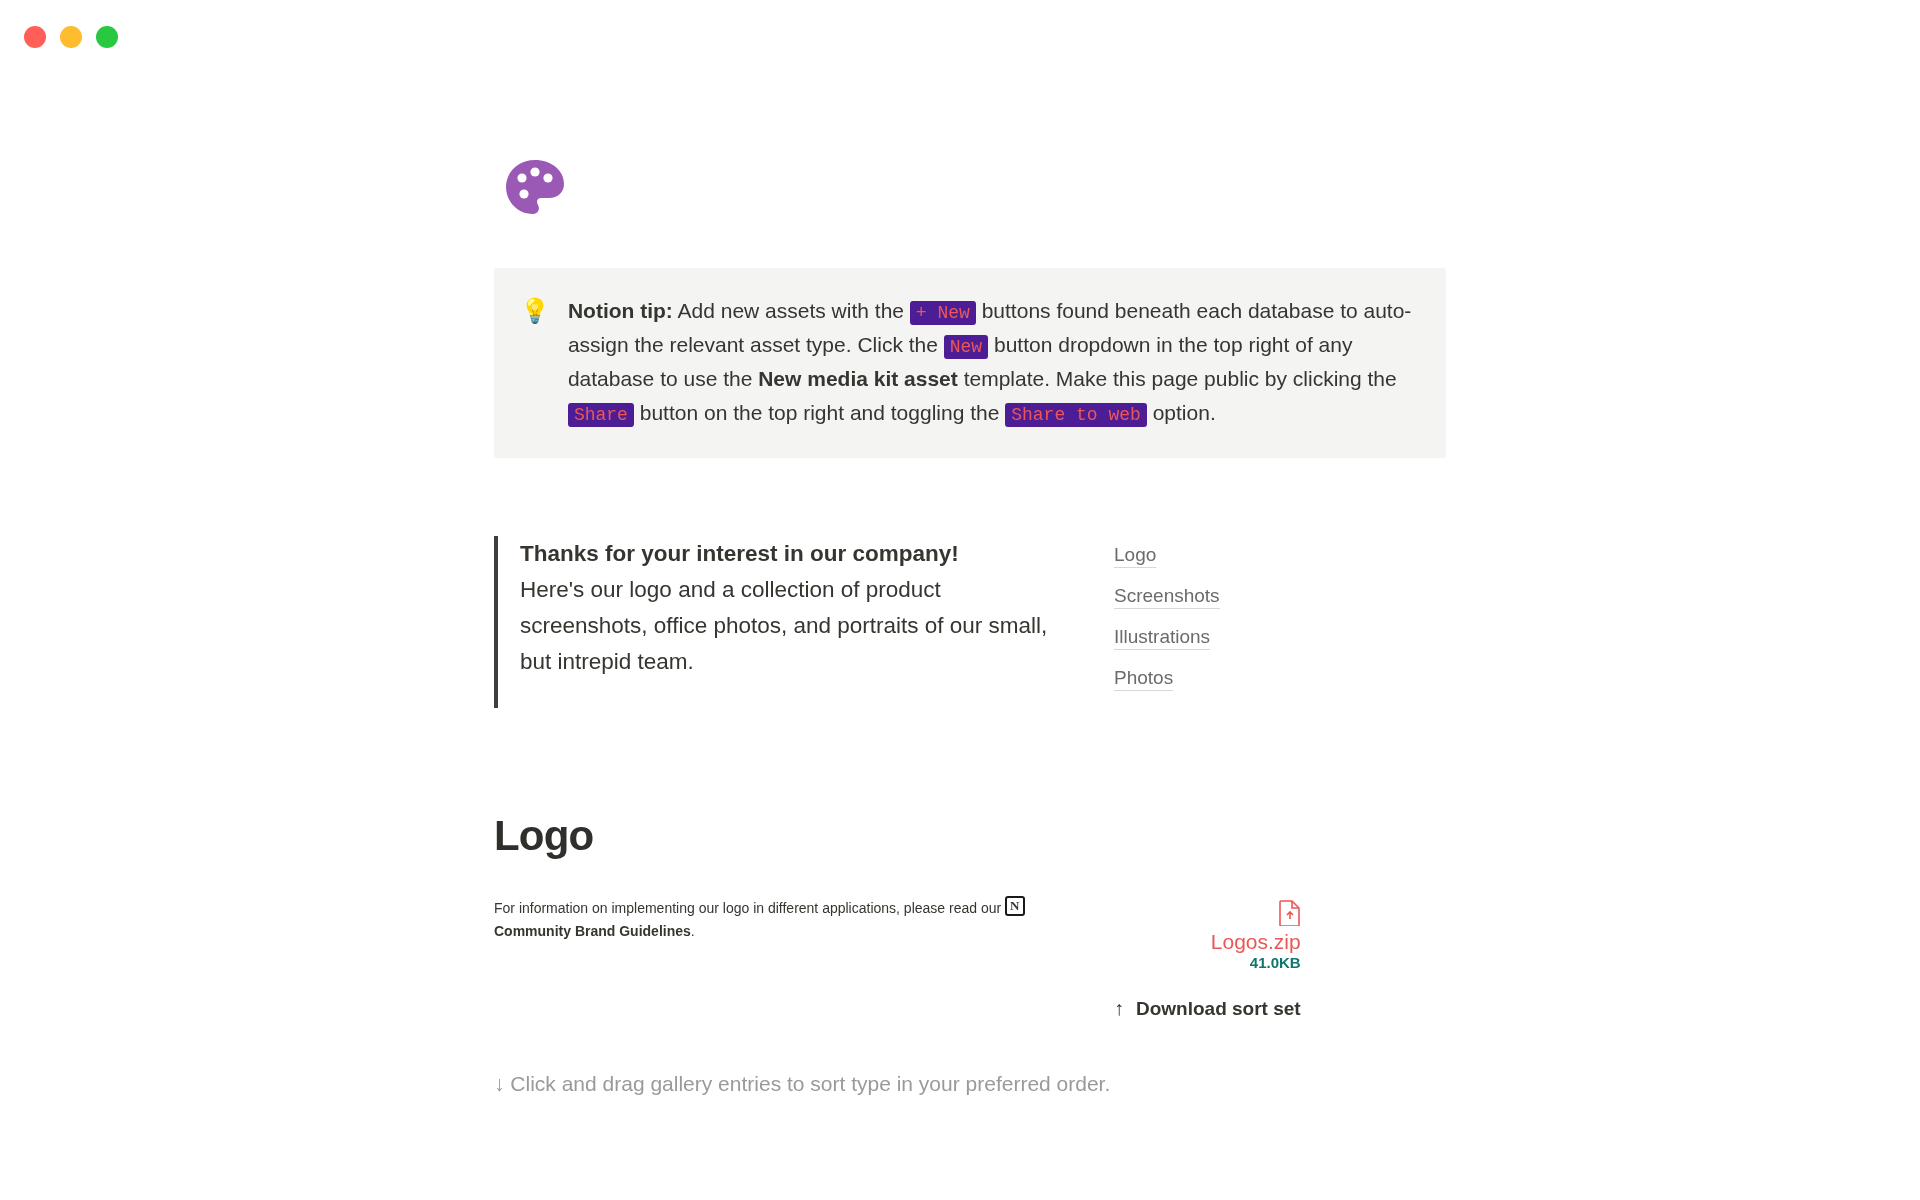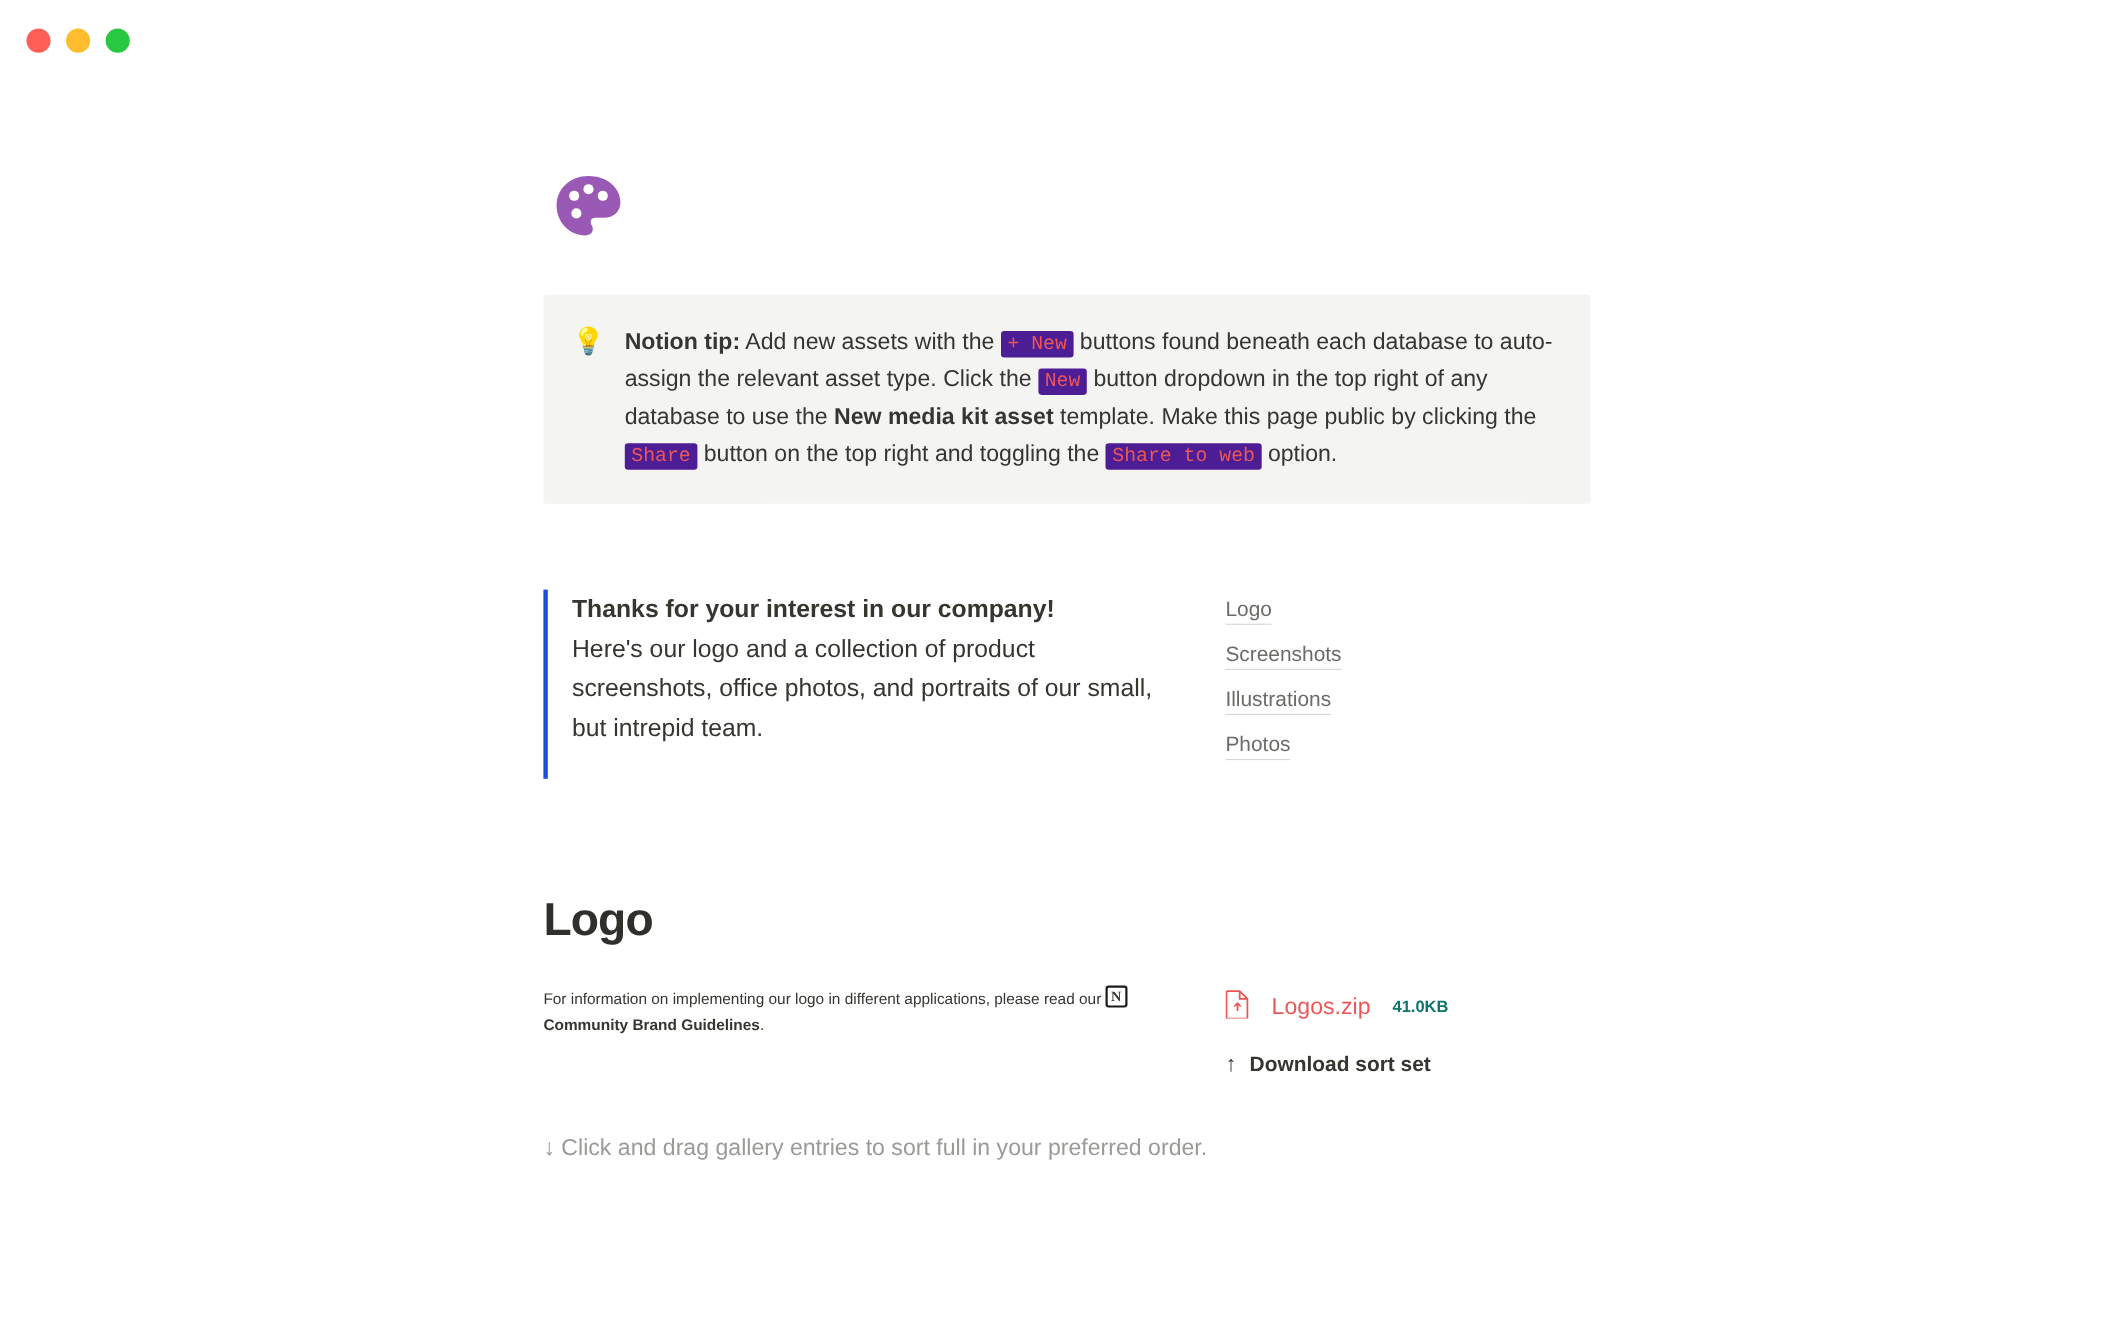--- a/index.html
+++ b/index.html
@@ -78,21 +78,21 @@
     white-space: nowrap;
   }
 
   
   .intro-row {
     display: flex;
     gap: 60px;
     margin-bottom: 104px;
   }
   .quote {
-    border-left: 4px solid #1d4ed8;
+    border-left: 4px solid #404040;
     padding-left: 22px;
     width: 560px;
   }
   .quote p {
     margin: 0;
     font-size: 22.5px;
     line-height: 1.6;
   }
   .quote .lead { font-weight: 700; }
 
@@ -143,23 +143,24 @@
     left: 3px;
     top: -3px;
     font-size: 13px;
     font-weight: 700;
     font-family: "Liberation Serif", serif;
   }
 
   .assets { padding-top: 4px; }
   .file-row {
     display: flex;
-    align-items: center;
-    gap: 20px;
+    align-items: flex-end;
+    gap: 0;
     margin-bottom: 26px;
+    flex-direction: column;
   }
   .file-name {
     font-size: 21px;
     color: #eb5757;
   }
   .file-size {
     font-size: 15px;
     color: #0f766e;
     font-weight: 600;
   }
@@ -245,15 +246,15 @@
         <span class="file-size">41.0KB</span>
       </div>
 
       <div class="download-row">
         <span class="arrow-icon">↑</span>
         <span class="download-label">Download sort set</span>
       </div>
     </div>
   </div>
 
-  <div class="hint">↓ Click and drag gallery entries to sort full in your preferred order.</div>
+  <div class="hint">↓ Click and drag gallery entries to sort type in your preferred order.</div>
 
 </div>
 
 </body></html>

